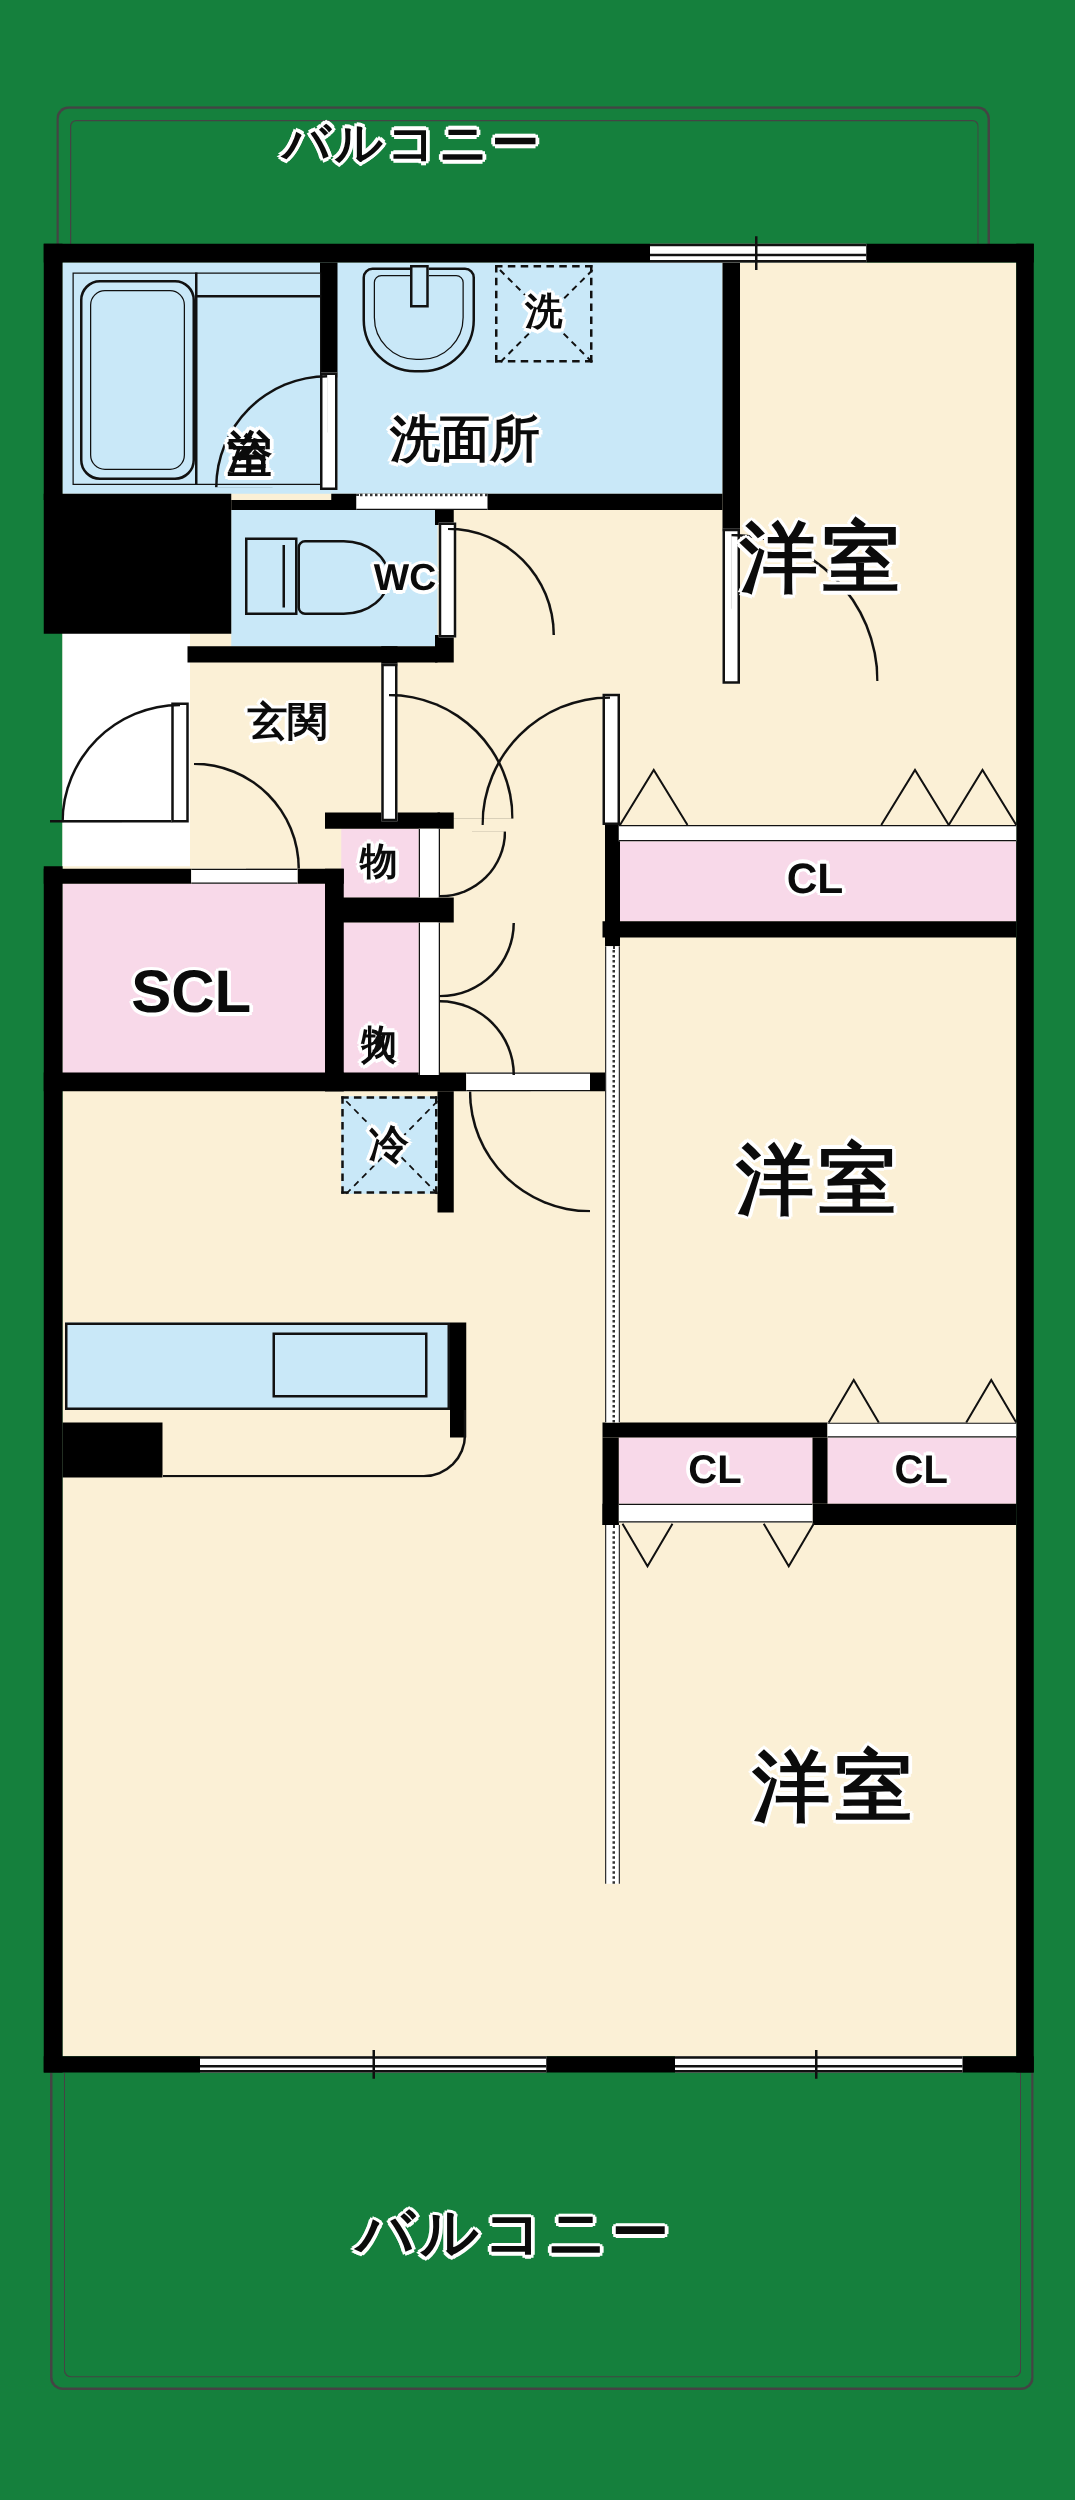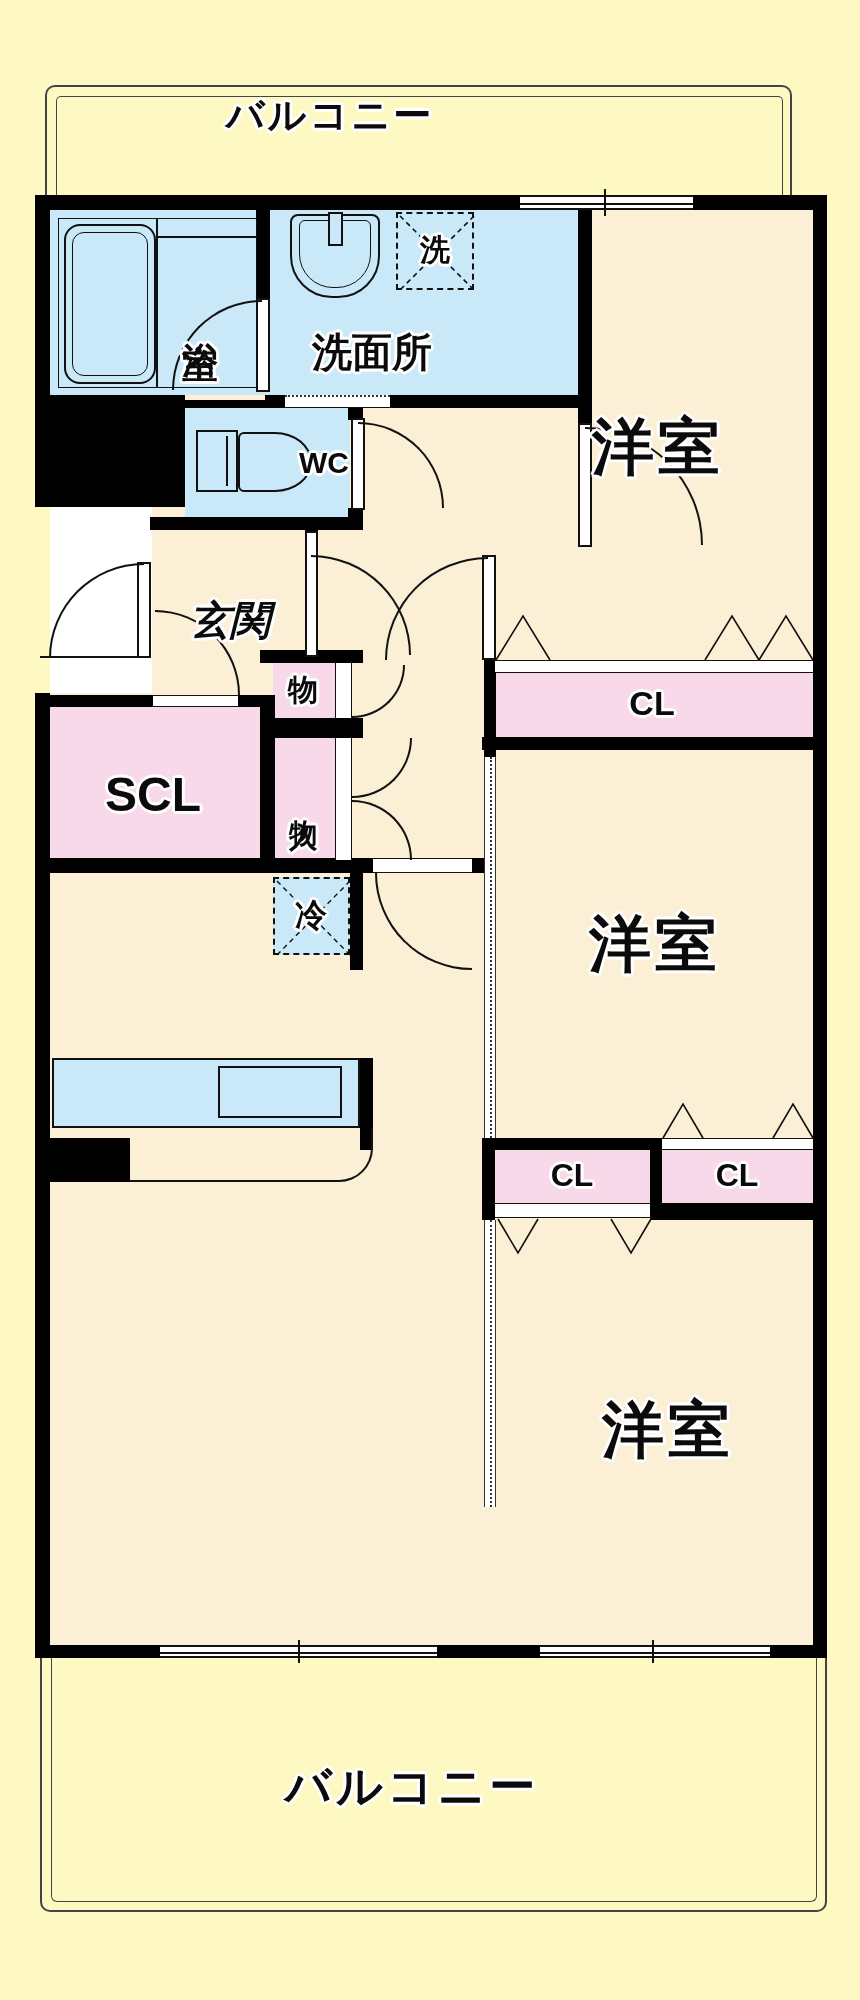--- a/index.html
+++ b/index.html
@@ -1,16 +1,16 @@
 <!DOCTYPE html>
 <html><head>
 <meta charset="utf-8">
 <style>
   html,body{margin:0;padding:0;background:#fff;}
-  #plan{position:relative;width:860px;height:2000px;background:#fef9c3;overflow:hidden;
+  #plan{position:relative;width:860px;height:2000px;background:#15803d;overflow:hidden;
         font-family:"Liberation Sans","DejaVu Sans",sans-serif;}
   .abs{position:absolute;}
   .wall{position:absolute;background:#000;}
   .room{position:absolute;}
   .label{position:absolute;transform:translate(-50%,-50%);font-weight:bold;color:#0b0b0b;
          white-space:nowrap;text-align:center;line-height:1.05;
          text-shadow:-3px 0 0 #fff,3px 0 0 #fff,0 -3px 0 #fff,0 3px 0 #fff,
                      -2px -2px 0 #fff,2px -2px 0 #fff,-2px 2px 0 #fff,2px 2px 0 #fff;}
   .vert{writing-mode:vertical-rl;text-orientation:upright;letter-spacing:2px;}
   .leaf{position:absolute;background:#fff;border:2px solid #111;box-sizing:border-box;}
@@ -206,21 +206,21 @@
         <polyline points="1,1 21,35 41,1" fill="#FBF0D6" stroke="#111" stroke-width="1.6"></polyline>
       </svg>
     </div>
 
   <div class="label" style="left:330px;top:116px;font-size:38px;letter-spacing:3px;">バルコニー</div>
 
   <div class="label vert" style="left:200px;top:315px;font-size:36px;">浴室</div>
   <div class="label" style="left:435px;top:250px;font-size:30px;">洗</div>
   <div class="label" style="left:372px;top:352px;font-size:40px;">洗面所</div>
   <div class="label" style="left:324px;top:463px;font-size:30px;">WC</div>
-  <div class="label" style="left:230px;top:620px;font-size:40px;font-style:italic;">玄関</div>
+  <div class="label" style="left:230px;top:578px;font-size:32px;">玄関</div>
   <div class="label" style="left:303px;top:690px;font-size:30px;">物</div>
   <div class="label" style="left:153px;top:795px;font-size:48px;">SCL</div>
   <div class="label vert" style="left:303px;top:800px;font-size:28px;">物入</div>
   <div class="label" style="left:311px;top:916px;font-size:32px;">冷</div>
 
   <div class="label" style="left:658px;top:447px;font-size:62px;letter-spacing:4px;">洋室</div>
   <div class="label" style="left:652px;top:704px;font-size:34px;">CL</div>
   <div class="label" style="left:655px;top:944px;font-size:62px;letter-spacing:4px;">洋室</div>
   <div class="label" style="left:572px;top:1176px;font-size:32px;">CL</div>
   <div class="label" style="left:737px;top:1176px;font-size:32px;">CL</div>

